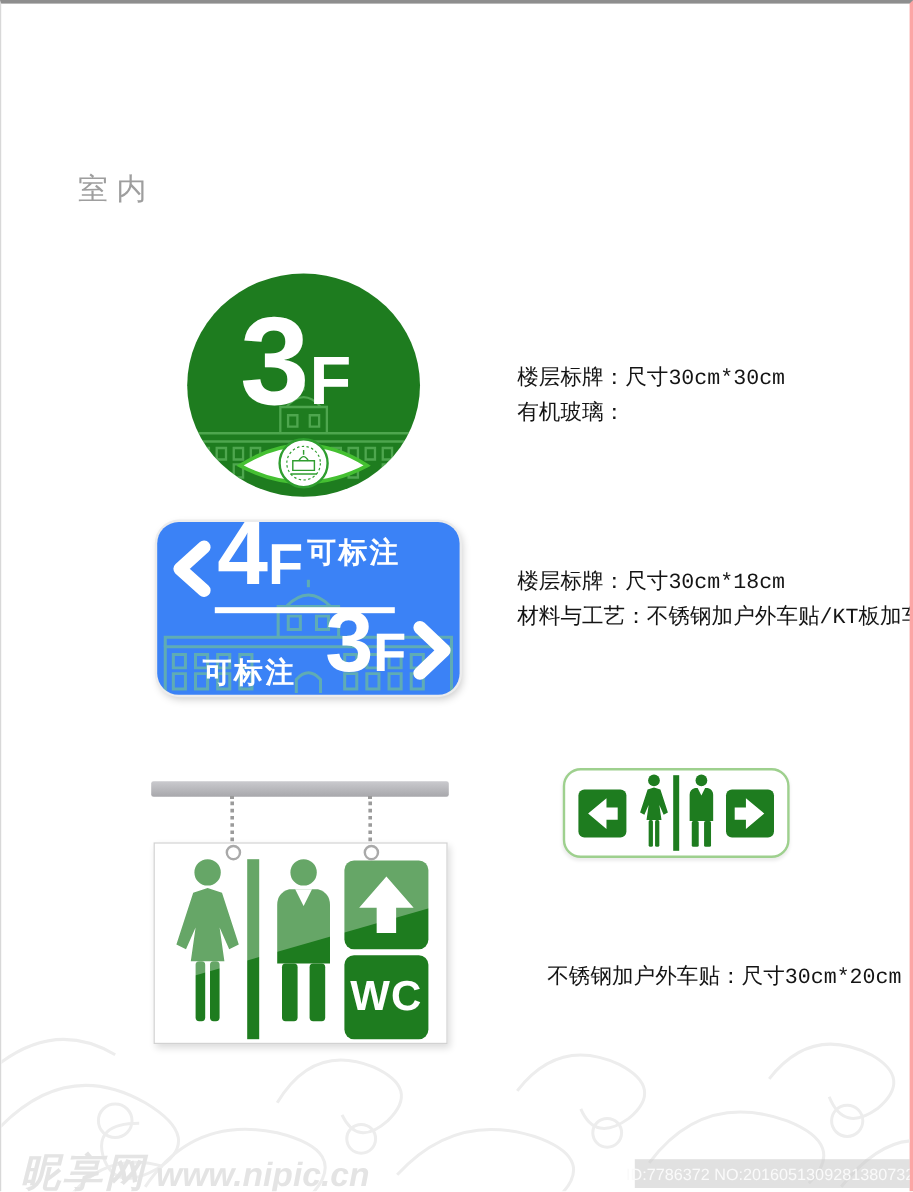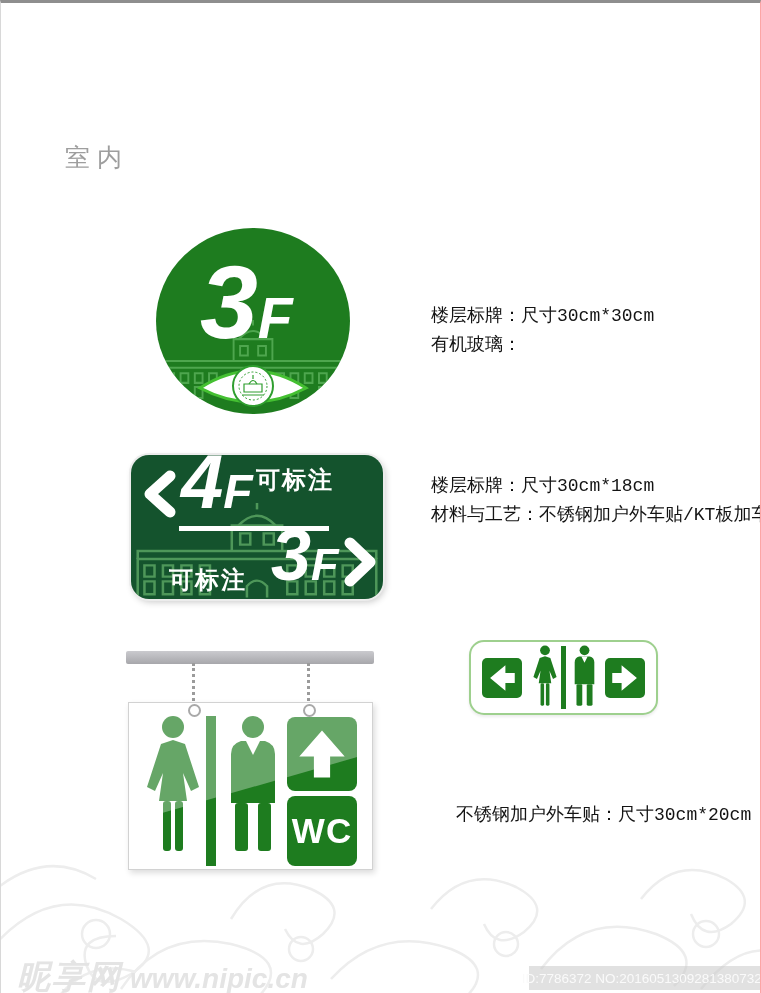--- a/index.html
+++ b/index.html
@@ -1,42 +1,42 @@
 <!DOCTYPE html>
 <html><head>
 <meta charset="utf-8">
 <style>
   html,body{margin:0;padding:0;background:#fff;}
   .page{position:relative;width:761px;height:993px;background:#fff;overflow:hidden;
-        border-top:3px solid #8e8e8e;border-left:1px solid #d8d8d8;border-right:1px solid #fca5a5;
+        border-top:3px solid #8e8e8e;border-left:1px solid #d8d8d8;border-right:3px solid #fca5a5;
         box-sizing:border-box;font-family:"Liberation Sans",sans-serif;}
   .abs{position:absolute;}
 
   
   .page-title{left:64px;top:138px;font-size:25px;color:#9e9e9e;letter-spacing:7px;
               font-family:"Liberation Sans",sans-serif;}
 
   
   .spec{font-family:Liberation Mono, monospace;font-size:18px;color:#141414;line-height:29px;white-space:nowrap;}
 
   
   .circle-sign{left:155px;top:225px;width:194px;height:186px;border-radius:50%;
                background:#1e7c1f;overflow:hidden;}
-  .floor-big{color:#fff;font-weight:bold;font-style:italic;white-space:nowrap;}
+  .floor-big{color:#fff;font-weight:bold;white-space:nowrap;}
   .floor-big .num{font-size:104px;line-height:1;}
   .floor-big .suf{font-size:57px;line-height:1;}
   .c-num{left:44px;top:22px;}
   .bldg{opacity:.5;}
 
   
   .emblem{width:42px;height:42px;border-radius:50%;background:#fff;border:2px solid #2f9e2f;box-sizing:border-box;}
 
   
-  .double-sign{left:130px;top:432px;width:252px;height:144px;border-radius:18px;background:#14532d;
-               overflow:hidden;box-shadow:0 0 0 2px #ececec,2px 3px 7px rgba(0,0,0,.22);margin-top:20px;}
+  .double-sign{left:130px;top:432px;width:252px;height:144px;border-radius:18px;background:#3b82f6;
+               overflow:hidden;box-shadow:0 0 0 2px #ececec,2px 3px 7px rgba(0,0,0,.22);}
   .ds-4f{left:50px;top:-11px;}
   .ds-4f .num{font-size:76px;line-height:1;}
   .ds-4f .suf{font-size:48px;line-height:1;}
   .ds-3f{left:140px;top:64px;}
   .ds-3f .num{font-size:72px;line-height:1;}
   .ds-3f .suf{font-size:45px;line-height:1;}
   .note{color:#fff;font-weight:bold;font-size:24px;letter-spacing:2px;white-space:nowrap;}
   .ds-divider{left:48px;top:71px;width:150px;height:5px;background:#fff;}
 
   

